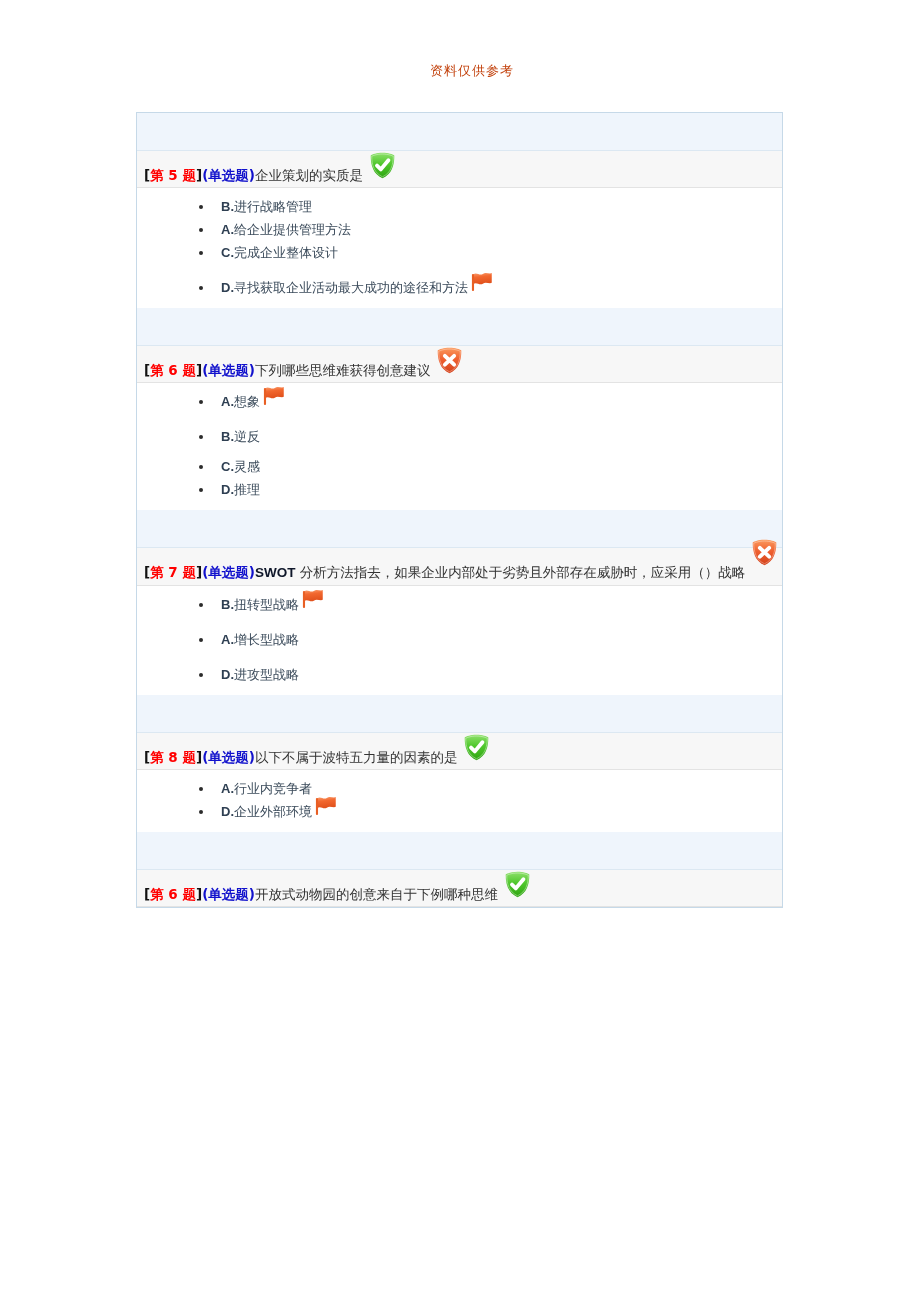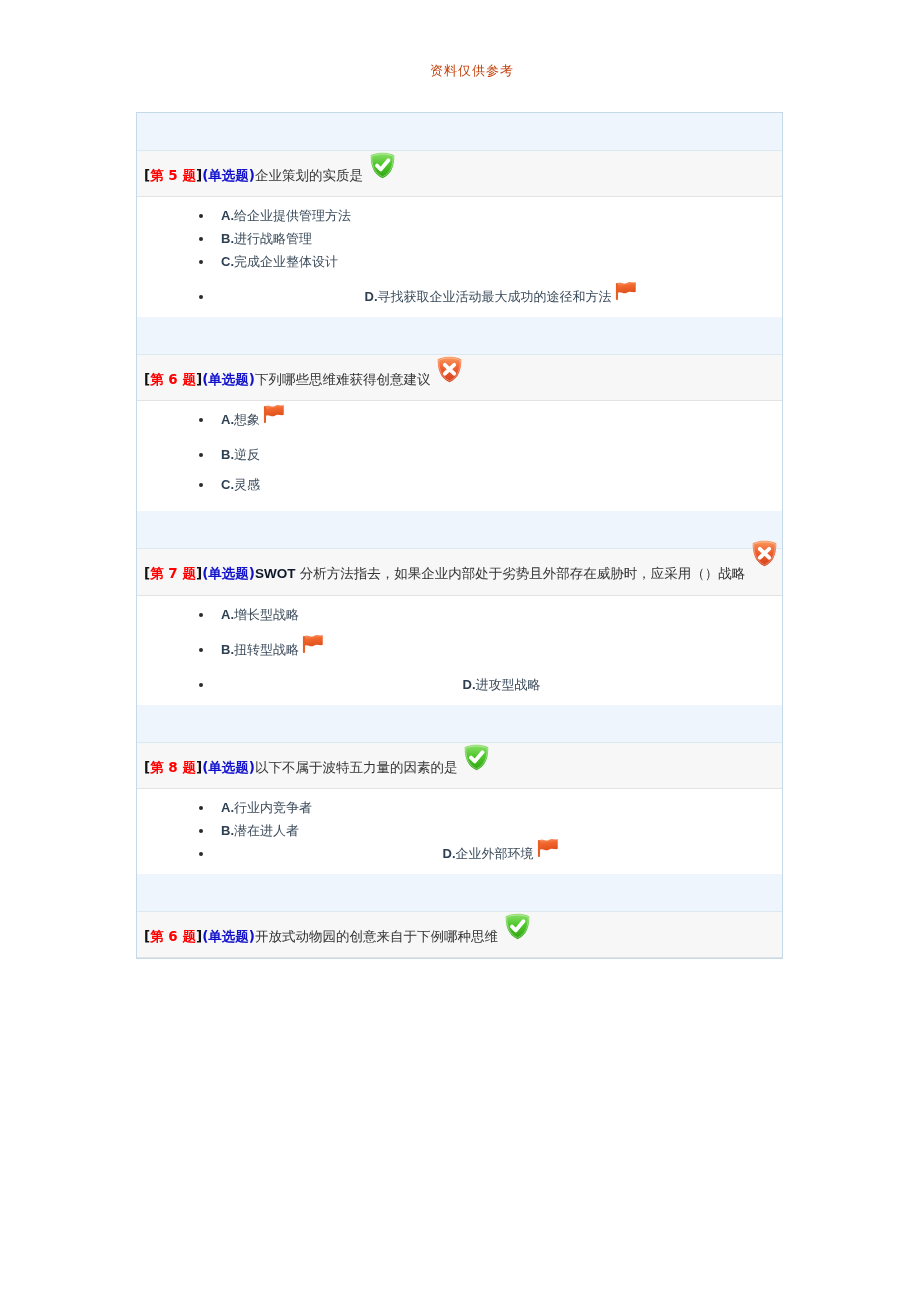--- a/index.html
+++ b/index.html
@@ -60,21 +60,21 @@
     height: 38px;
     background: #eff5fc;
     border-bottom: 1px solid #dce8f2;
     box-sizing: border-box;
   }
 
   .question-row {
     background: #f7f7f7;
     border-bottom: 1px solid #e3e3e3;
     box-sizing: border-box;
-    padding: 14px 6px 11px 7px;
+    padding: 14px 6px 2px 7px;
     position: relative;
     min-height: 28px;
   }
 
   .qtext {
     font-size: 13.5px;
     line-height: 20px;
     color: #2b2b2b;
     font-family: "DejaVu Sans", sans-serif;
     white-space: nowrap;
@@ -117,21 +117,21 @@
     font-weight: bold;
     color: #2e3f52;
     font-family: "Liberation Sans", sans-serif;
   }
   .opt-text { color: #3a4a5a; }
 
   
   .gap-sm { margin-bottom: 6px; }
   .gap-md { margin-bottom: 13px; }
   .gap-lg { margin-bottom: 18px; }
-  .gap-0  { margin-bottom: 0; text-align: center; }
+  .gap-0  { margin-bottom: 0; }
 
   
   .icon {
     display: inline-block;
     vertical-align: middle;
     position: relative;
   }
   .icon svg { display: block; }
 
   .shield-ok   { width: 27px; height: 27px; margin: -12px 0 0 6px; }
@@ -160,22 +160,22 @@
                 <stop offset="45%" stop-color="#4fc72c"></stop>
                 <stop offset="100%" stop-color="#2ea310"></stop>
               </linearGradient>
             </defs>
             <path d="M16 1 C23 1 28 3 30 4 C30 16 27 26 16 31 C5 26 2 16 2 4 C4 3 9 1 16 1 Z" fill="url(#gGrn)"></path>
             <path d="M16 2.4 C22.4 2.4 27 4.2 28.8 5.1 C28.6 15.6 26 24.7 16 29.4 C6 24.7 3.4 15.6 3.2 5.1 C5 4.2 9.6 2.4 16 2.4 Z" fill="none" stroke="#ffffff" stroke-opacity="0.45" stroke-width="1"></path>
             <path d="M9.5 16.2 L14 20.6 L23 9.8" fill="none" stroke="#ffffff" stroke-width="4.6" stroke-linecap="round" stroke-linejoin="round"></path>
           </svg></span></span></div>
     <div class="options-row">
       <ul class="options">
+        <li class="gap-sm"><span class="opt-letter">B.</span><span class="opt-text">进行战略管理</span></li>
         <li class="gap-sm"><span class="opt-letter">A.</span><span class="opt-text">给企业提供管理方法</span></li>
-        <li class="gap-sm"><span class="opt-letter">B.</span><span class="opt-text">进行战略管理</span></li>
         <li class="gap-lg"><span class="opt-letter">C.</span><span class="opt-text">完成企业整体设计</span></li>
         <li class="gap-0"><span class="opt-letter">D.</span><span class="opt-text">寻找获取企业活动最大成功的途径和方法</span><span class="icon flag-ico"><svg viewBox="0 0 32 32" width="26" height="26">
               <defs>
                 <linearGradient id="gFlg" x1="0" y1="0" x2="0.2" y2="1">
                   <stop offset="0%" stop-color="#fba070"></stop>
                   <stop offset="40%" stop-color="#f2682f"></stop>
                   <stop offset="100%" stop-color="#e1511c"></stop>
                 </linearGradient>
               </defs>
               <path d="M5 7 C9 3 13 9 17 6 C21 3 25 7 28 5 L28 17 C25 19 21 15 17 18 C13 21 9 15 5 19 Z" fill="url(#gFlg)"></path>
@@ -204,69 +204,69 @@
                   <stop offset="0%" stop-color="#fba070"></stop>
                   <stop offset="40%" stop-color="#f2682f"></stop>
                   <stop offset="100%" stop-color="#e1511c"></stop>
                 </linearGradient>
               </defs>
               <path d="M5 7 C9 3 13 9 17 6 C21 3 25 7 28 5 L28 17 C25 19 21 15 17 18 C13 21 9 15 5 19 Z" fill="url(#gFlg)"></path>
               <rect x="3.6" y="6" width="2.6" height="21" rx="1.2" fill="#e85f24"></rect>
             </svg></span></li>
         <li class="gap-md"><span class="opt-letter">B.</span><span class="opt-text">逆反</span></li>
         <li class="gap-sm"><span class="opt-letter">C.</span><span class="opt-text">灵感</span></li>
+        <li class="gap-0"><span class="opt-letter">D.</span><span class="opt-text">推理</span></li>
       </ul>
     </div>
     <div class="spacer-bar"></div>
     <div class="question-row"><span class="qtext"><span class="q-bracket">[</span><span class="q-num">第 7 题</span><span class="q-bracket">]</span><span class="q-type">(单选题)</span><span class="q-body-bold">SWOT</span><span class="q-body"> 分析方法指去，如果企业内部处于劣势且外部存在威胁时，应采用（）战略</span></span><span class="icon-right-edge"><span class="icon shield-bad q-icon-inline"><svg viewBox="0 0 32 32" width="27" height="27">
             <defs>
               <linearGradient id="gRed" x1="0" y1="0" x2="0" y2="1">
                 <stop offset="0%" stop-color="#fb9a5e"></stop>
                 <stop offset="45%" stop-color="#ef6030"></stop>
                 <stop offset="100%" stop-color="#d3411a"></stop>
               </linearGradient>
             </defs>
             <path d="M16 1 C23 1 28 3 30 4 C30 16 27 26 16 31 C5 26 2 16 2 4 C4 3 9 1 16 1 Z" fill="url(#gRed)"></path>
             <path d="M16 2.4 C22.4 2.4 27 4.2 28.8 5.1 C28.6 15.6 26 24.7 16 29.4 C6 24.7 3.4 15.6 3.2 5.1 C5 4.2 9.6 2.4 16 2.4 Z" fill="none" stroke="#ffffff" stroke-opacity="0.4" stroke-width="1"></path>
             <path d="M10.5 10.5 L21.5 21 M21.5 10.5 L10.5 21" fill="none" stroke="#ffffff" stroke-width="4.6" stroke-linecap="round"></path>
           </svg></span></span></div>
     <div class="options-row">
       <ul class="options">
+        <li class="gap-lg"><span class="opt-letter">B.</span><span class="opt-text">扭转型战略</span><span class="icon flag-ico"><svg viewBox="0 0 32 32" width="26" height="26">
+              <defs>
+                <linearGradient id="gFlg" x1="0" y1="0" x2="0.2" y2="1">
+                  <stop offset="0%" stop-color="#fba070"></stop>
+                  <stop offset="40%" stop-color="#f2682f"></stop>
+                  <stop offset="100%" stop-color="#e1511c"></stop>
+                </linearGradient>
+              </defs>
+              <path d="M5 7 C9 3 13 9 17 6 C21 3 25 7 28 5 L28 17 C25 19 21 15 17 18 C13 21 9 15 5 19 Z" fill="url(#gFlg)"></path>
+              <rect x="3.6" y="6" width="2.6" height="21" rx="1.2" fill="#e85f24"></rect>
+            </svg></span></li>
         <li class="gap-lg"><span class="opt-letter">A.</span><span class="opt-text">增长型战略</span></li>
-        <li class="gap-lg"><span class="opt-letter">B.</span><span class="opt-text">扭转型战略</span><span class="icon flag-ico"><svg viewBox="0 0 32 32" width="26" height="26">
-              <defs>
-                <linearGradient id="gFlg" x1="0" y1="0" x2="0.2" y2="1">
-                  <stop offset="0%" stop-color="#fba070"></stop>
-                  <stop offset="40%" stop-color="#f2682f"></stop>
-                  <stop offset="100%" stop-color="#e1511c"></stop>
-                </linearGradient>
-              </defs>
-              <path d="M5 7 C9 3 13 9 17 6 C21 3 25 7 28 5 L28 17 C25 19 21 15 17 18 C13 21 9 15 5 19 Z" fill="url(#gFlg)"></path>
-              <rect x="3.6" y="6" width="2.6" height="21" rx="1.2" fill="#e85f24"></rect>
-            </svg></span></li>
         <li class="gap-0"><span class="opt-letter">D.</span><span class="opt-text">进攻型战略</span></li>
       </ul>
     </div>
     <div class="spacer-bar"></div>
     <div class="question-row"><span class="qtext"><span class="q-bracket">[</span><span class="q-num">第 8 题</span><span class="q-bracket">]</span><span class="q-type">(单选题)</span><span class="q-body">以下不属于波特五力量的因素的是</span><span class="icon shield-ok q-icon-inline"><svg viewBox="0 0 32 32" width="27" height="27">
             <defs>
               <linearGradient id="gGrn" x1="0" y1="0" x2="0" y2="1">
                 <stop offset="0%" stop-color="#8ee06a"></stop>
                 <stop offset="45%" stop-color="#4fc72c"></stop>
                 <stop offset="100%" stop-color="#2ea310"></stop>
               </linearGradient>
             </defs>
             <path d="M16 1 C23 1 28 3 30 4 C30 16 27 26 16 31 C5 26 2 16 2 4 C4 3 9 1 16 1 Z" fill="url(#gGrn)"></path>
             <path d="M16 2.4 C22.4 2.4 27 4.2 28.8 5.1 C28.6 15.6 26 24.7 16 29.4 C6 24.7 3.4 15.6 3.2 5.1 C5 4.2 9.6 2.4 16 2.4 Z" fill="none" stroke="#ffffff" stroke-opacity="0.45" stroke-width="1"></path>
             <path d="M9.5 16.2 L14 20.6 L23 9.8" fill="none" stroke="#ffffff" stroke-width="4.6" stroke-linecap="round" stroke-linejoin="round"></path>
           </svg></span></span></div>
     <div class="options-row">
       <ul class="options">
         <li class="gap-sm"><span class="opt-letter">A.</span><span class="opt-text">行业内竞争者</span></li>
-        <li class="gap-sm"><span class="opt-letter">B.</span><span class="opt-text">潜在进人者</span></li>
         <li class="gap-0"><span class="opt-letter">D.</span><span class="opt-text">企业外部环境</span><span class="icon flag-ico"><svg viewBox="0 0 32 32" width="26" height="26">
               <defs>
                 <linearGradient id="gFlg" x1="0" y1="0" x2="0.2" y2="1">
                   <stop offset="0%" stop-color="#fba070"></stop>
                   <stop offset="40%" stop-color="#f2682f"></stop>
                   <stop offset="100%" stop-color="#e1511c"></stop>
                 </linearGradient>
               </defs>
               <path d="M5 7 C9 3 13 9 17 6 C21 3 25 7 28 5 L28 17 C25 19 21 15 17 18 C13 21 9 15 5 19 Z" fill="url(#gFlg)"></path>
               <rect x="3.6" y="6" width="2.6" height="21" rx="1.2" fill="#e85f24"></rect>

